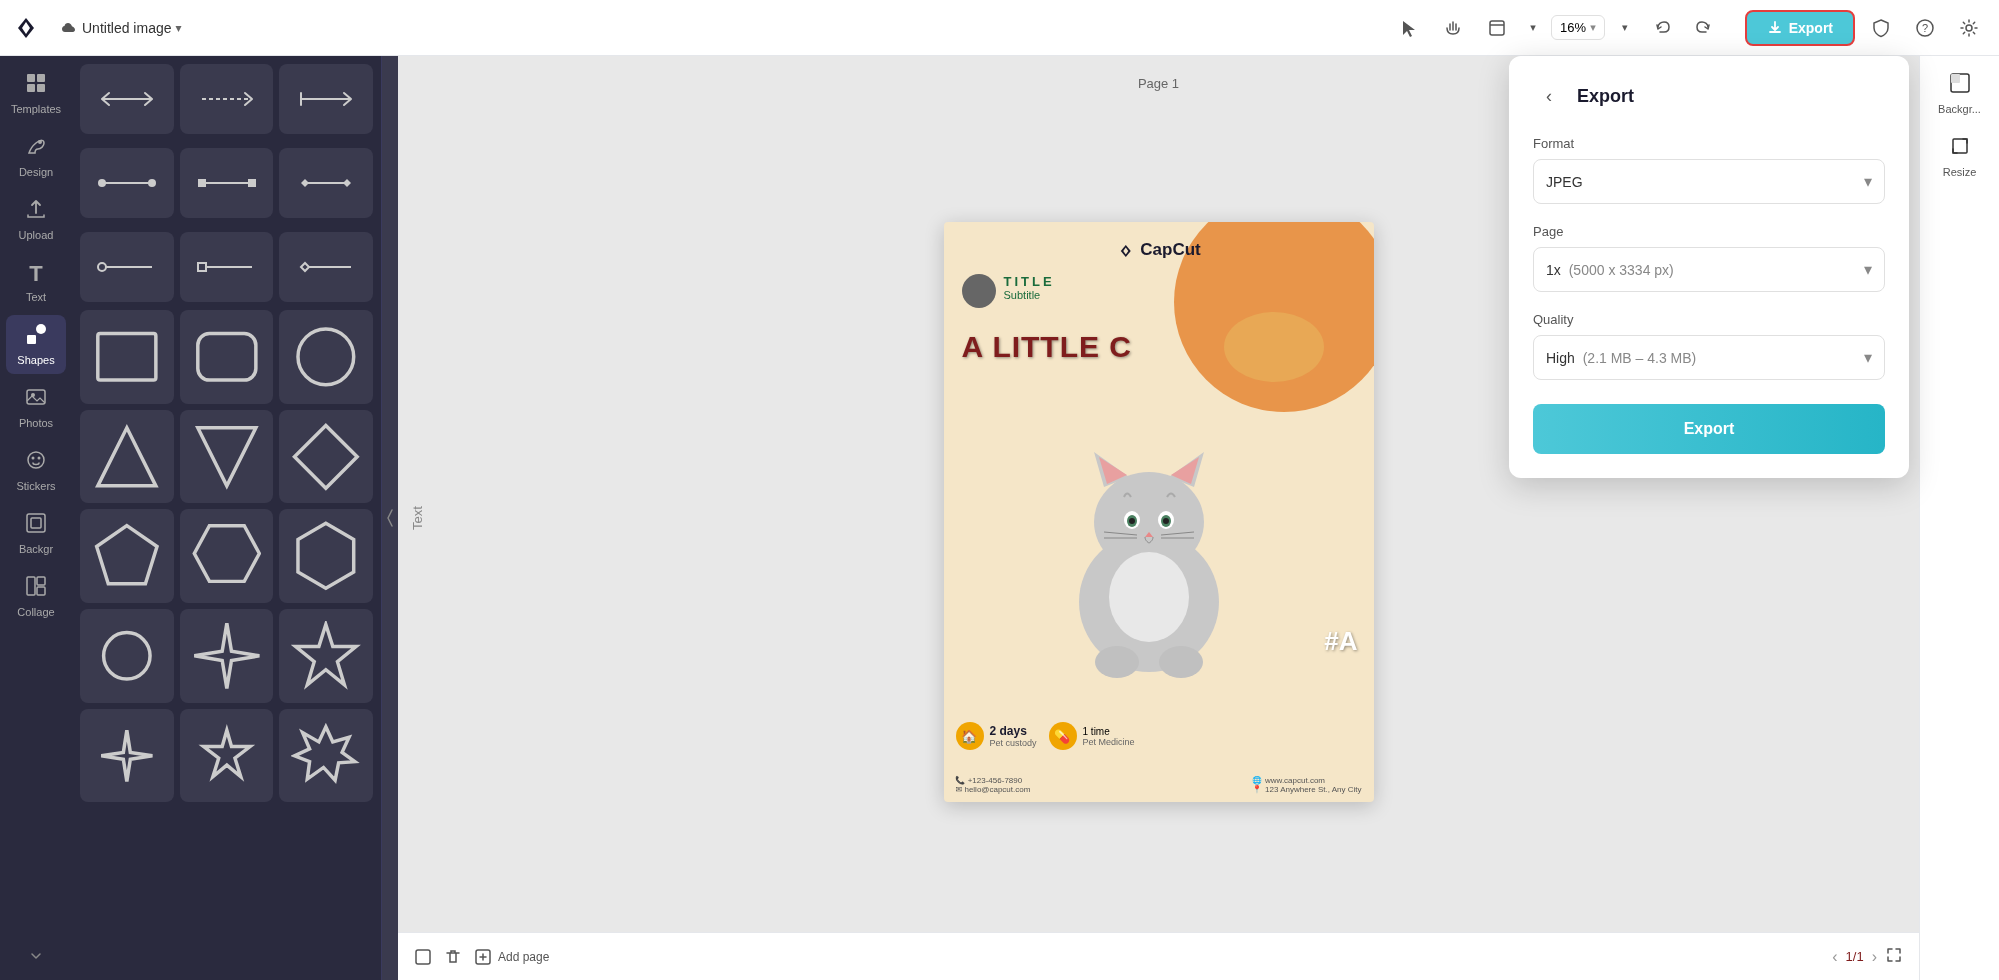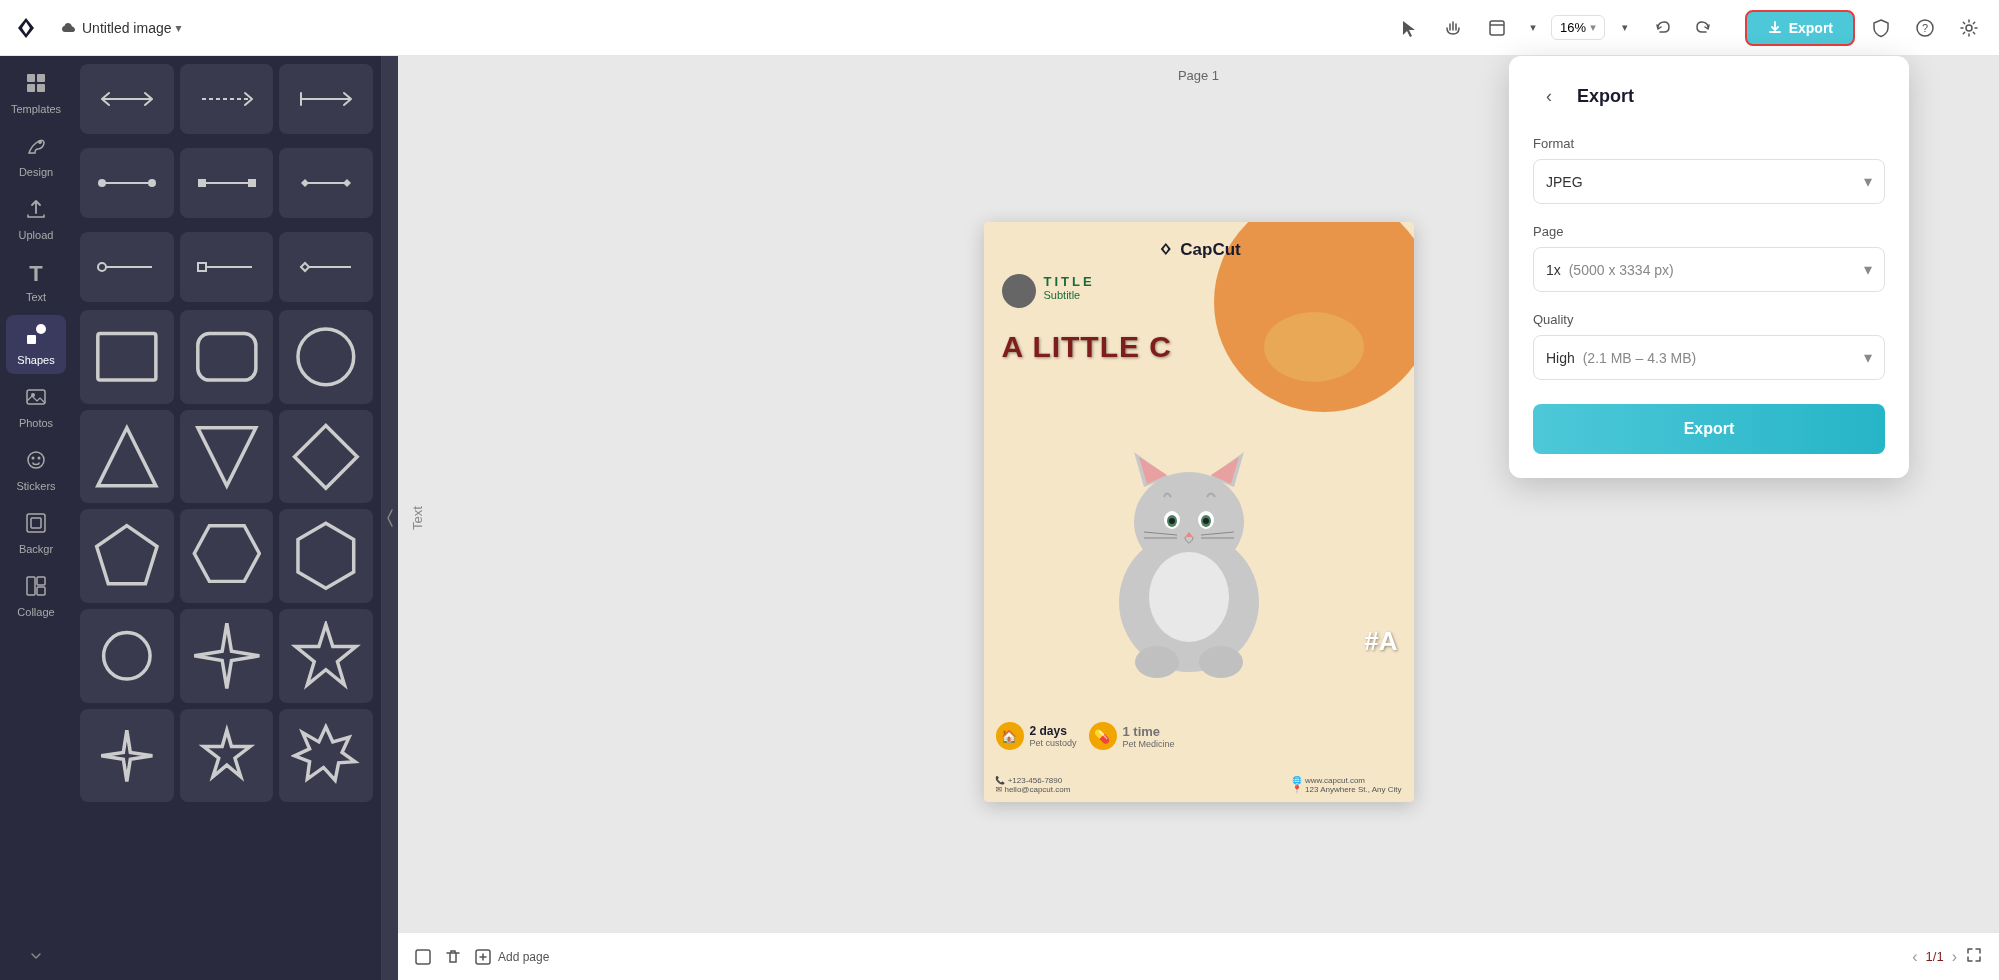--- a/index.html
+++ b/index.html
@@ -612,30 +612,30 @@
   <div class="panel-collapse">
     <svg width="12" height="24" viewBox="0 0 12 24">
         <path d="M8 4 L4 12 L8 20" stroke="#888" stroke-width="1.5" fill="none" stroke-linecap="round" stroke-linejoin="round"></path>
       </svg>
   </div>
 
   <div style="flex:1; position:relative; background:#e8e8e8; display:flex; flex-direction:column; overflow:hidden;">
 
     <div style="position:absolute; left:8px; top:50%; transform:translateY(-50%) rotate(-90deg); font-size:13px; color:#888; white-space:nowrap; z-index:5;">Text</div>
 
-    <div style="position:absolute; top:12px; left:50%; transform:translateX(-50%); font-size:13px; color:#666; z-index:5;text-align:right;">Page 1</div>
+    <div style="position:absolute; top:20px; left:50%; transform:translateX(-50%); font-size:13px; color:#666; z-index:5;text-align:right;">Page 1</div>
 
     <div style="flex:1; display:flex; align-items:center; justify-content:center; padding-top:36px;">
       <div style="width:430px; height:580px; border-radius:4px; overflow:hidden; position:relative; box-shadow:0 4px 20px rgba(0,0,0,0.2); background:#f5e6c8;">
 
         <div style="position:absolute; top:-30px; right:-20px; width:220px; height:220px; background:#e8954a; border-radius:50%;"></div>
 
         <div style="position:absolute; top:90px; right:50px; width:100px; height:70px; background:#e8a855; border-radius:50%;"></div>
 
-        <div style="position:absolute; top:18px; left:50%; transform:translateX(-50%); font-size:17px; font-weight:800; color:#1a1a2e; white-space:nowrap; display:flex; align-items:flex-start; gap:6px;">
+        <div style="position:absolute; top:18px; left:50%; transform:translateX(-50%); font-size:17px; font-weight:800; color:#1a1a2e; white-space:nowrap; display:flex; align-items:flex-end; gap:6px;">
           <svg width="18" height="18" viewBox="0 0 18 18">
               <path d="M4 9 L9 3 L14 9 L9 15 Z" fill="#1a1a2e"></path>
               <path d="M6.5 9 L9 5.5 L11.5 9 L9 12.5 Z" fill="#f5e6c8"></path>
             </svg>
           <span>CapCut</span>
         </div>
 
         <div style="position:absolute; top:52px; left:18px; display:flex; align-items:flex-start; gap:8px;">
           <div style="width:34px; height:34px; border-radius:50%; background:#666;"></div>
           <div>
@@ -690,21 +690,21 @@
           <div style="display:flex; align-items:center; gap:6px;">
             <div style="width:28px;height:28px;background:#f0a500;border-radius:50%;display:flex;align-items:center;justify-content:center;font-size:13px;">🏠</div>
             <div>
               <div style="font-size:12px;font-weight:700;color:#1a1a2e;">2 days</div>
               <div style="font-size:9px;color:#666;">Pet custody</div>
             </div>
           </div>
           <div style="display:flex; align-items:center; gap:6px;">
             <div style="width:28px;height:28px;background:#f0a500;border-radius:50%;display:flex;align-items:center;justify-content:center;font-size:13px;">💊</div>
             <div>
-              <div style="font-size:13px;font-weight:700;color:#737373;">1 time</div>
+              <div style="font-size:10px;font-weight:400;color:#000000;">1 time</div>
               <div style="font-size:9px;color:#666;">Pet Medicine</div>
             </div>
           </div>
         </div>
 
         <div style="position:absolute; bottom:8px; left:12px; right:12px; display:flex; justify-content:space-between; font-size:8px; color:#555;">
           <div>
             <div>📞 +123-456-7890</div>
             <div>✉ hello@capcut.com</div>
           </div>
@@ -743,20 +743,41 @@
         <button style="background:none;border:none;cursor:pointer;font-size:16px;color:#999;">›</button>
         <button style="background:none;border:none;cursor:pointer;">
           <svg width="18" height="18" viewBox="0 0 18 18">
               <path d="M3 7 L3 3 L7 3 M11 3 L15 3 L15 7 M15 11 L15 15 L11 15 M7 15 L3 15 L3 11" stroke="#555" stroke-width="1.5" fill="none" stroke-linecap="round" stroke-linejoin="round"></path>
             </svg>
         </button>
       </div>
     </div>
   </div>
 
+  <div class="right-sidebar">
+    <div class="right-item">
+      <span class="icon">
+        <svg width="22" height="22" viewBox="0 0 22 22">
+            <rect x="2" y="2" width="18" height="18" rx="2" stroke="#333" stroke-width="1.5" fill="none"></rect>
+            <rect x="2" y="2" width="9" height="9" fill="#ddd" rx="1"></rect>
+          </svg>
+      </span>
+      <span>Backgr...</span>
+    </div>
+    <div class="right-item">
+      <span class="icon">
+        <svg width="22" height="22" viewBox="0 0 22 22">
+            <rect x="4" y="4" width="14" height="14" rx="1" stroke="#333" stroke-width="1.5" fill="none"></rect>
+            <path d="M14 4 L18 4 L18 8" stroke="#333" stroke-width="1.5" fill="none" stroke-linecap="round"></path>
+            <path d="M4 14 L4 18 L8 18" stroke="#333" stroke-width="1.5" fill="none" stroke-linecap="round"></path>
+          </svg>
+      </span>
+      <span>Resize</span>
+    </div>
+  </div>
 </div>
 
 <div class="export-panel">
   <div class="export-panel-header">
     <button class="back-btn">‹</button>
     <span class="export-panel-title">Export</span>
   </div>
 
   <div class="field-label">Format</div>
   <div class="select-dropdown">

